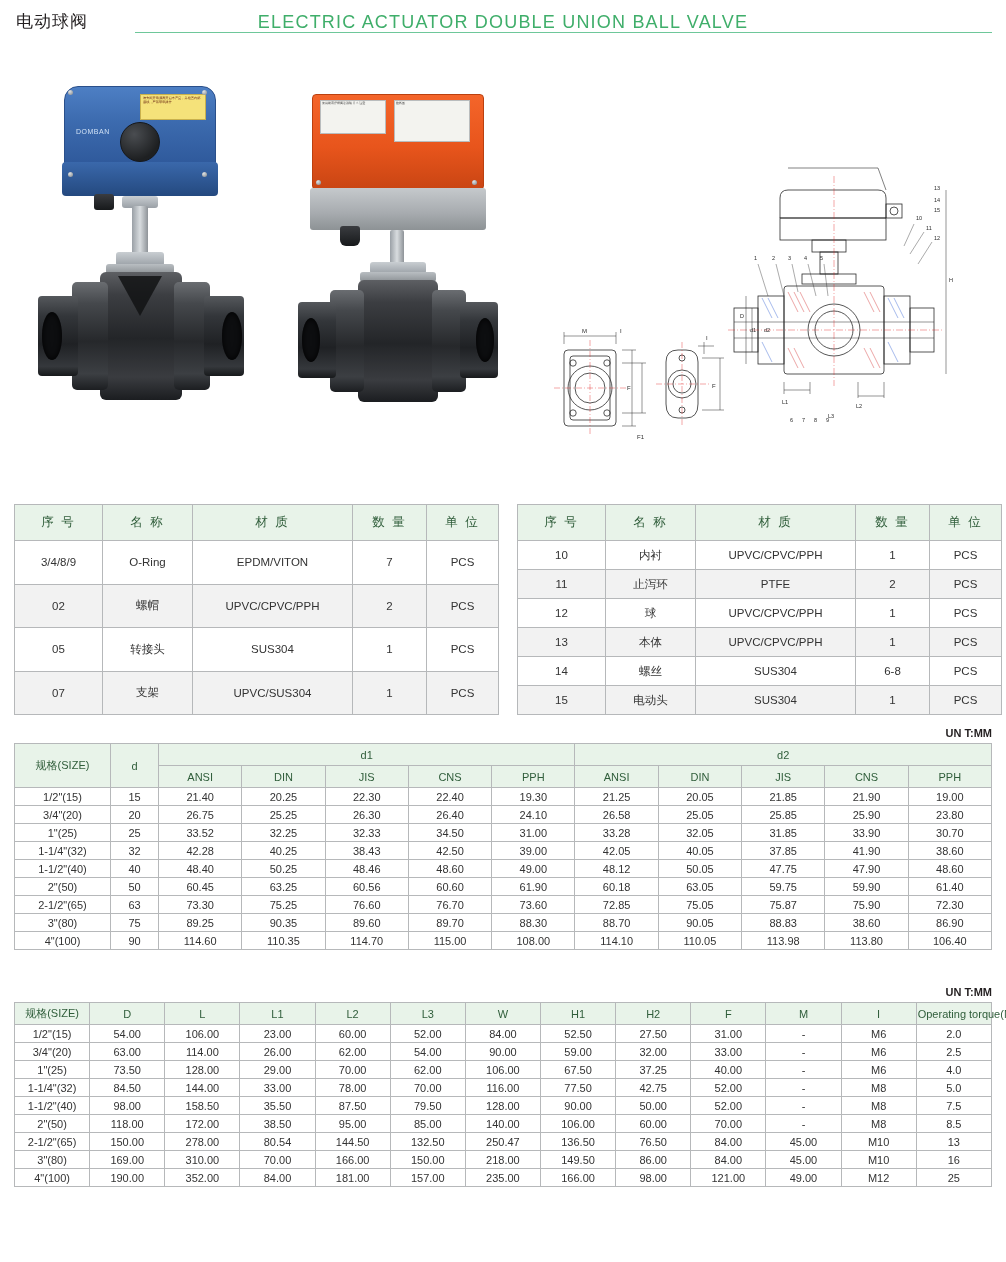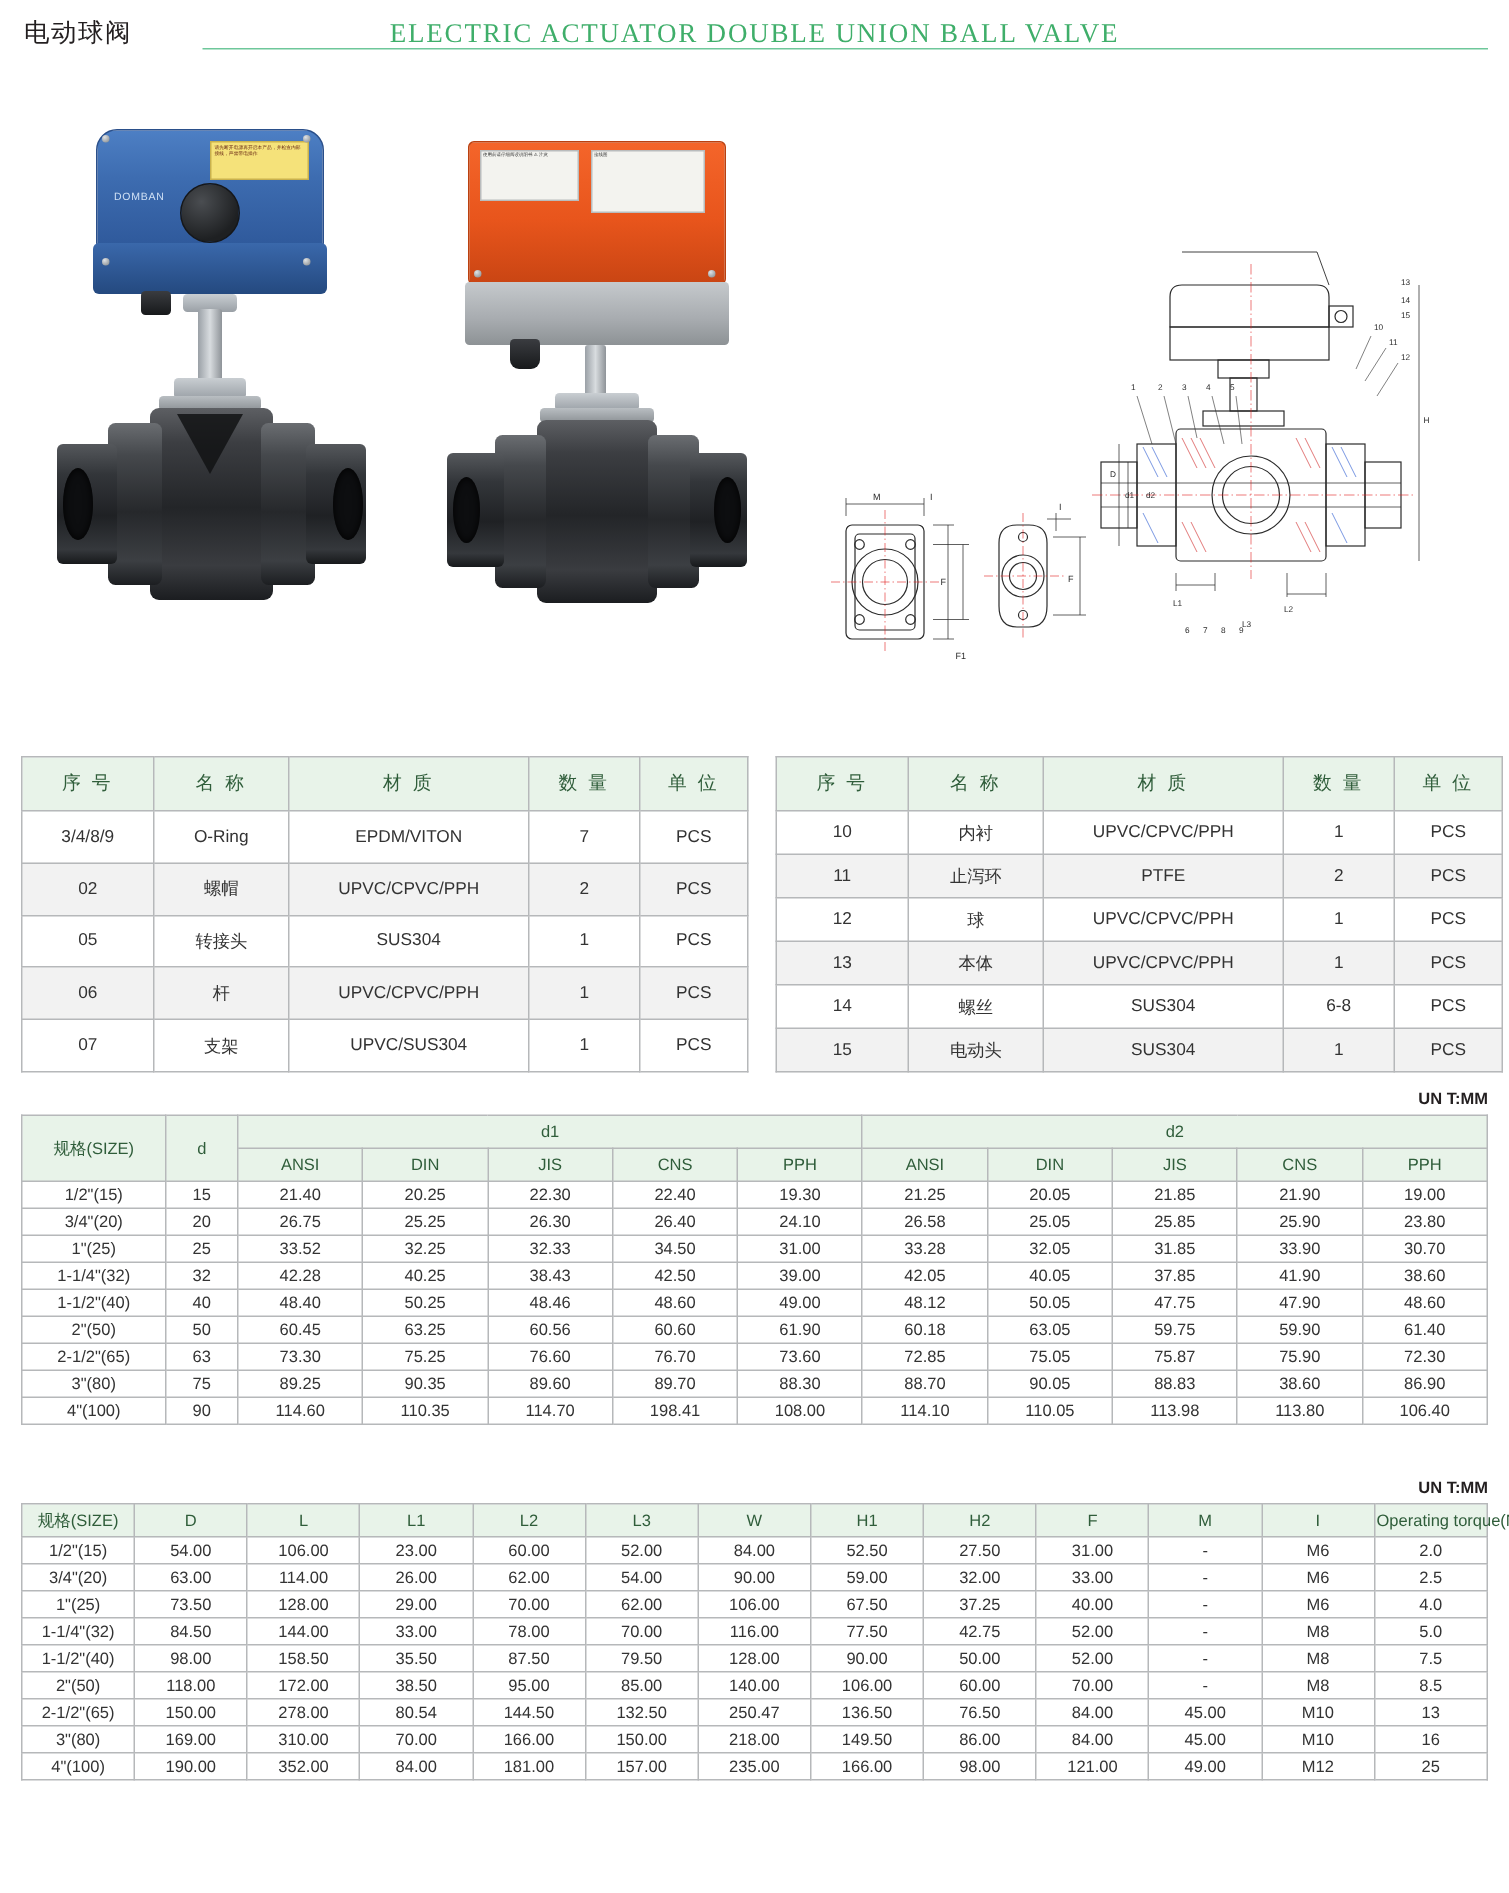--- a/index.html
+++ b/index.html
@@ -38,21 +38,21 @@
   }
   .header-en {
     position: absolute;
     left: 0;
     right: 0;
     top: 12px;
     text-align: center;
     font-size: 18px;
     letter-spacing: 1.2px;
     color: #3fae6a;
-    font-family: Liberation Serif, serif;
+    font-family: Liberation Sans, sans-serif;
   }
 
   
   .imageband {
     position: relative;
     height: 418px;
     margin: 0 14px;
   }
 
   
@@ -487,27 +487,20 @@
             <td>PCS</td>
           </tr>
           <tr>
             <td>05</td>
             <td>转接头</td>
             <td>SUS304</td>
             <td>1</td>
             <td>PCS</td>
           </tr>
           <tr>
-            <td>06</td>
-            <td>杆</td>
-            <td>UPVC/CPVC/PPH</td>
-            <td>1</td>
-            <td>PCS</td>
-          </tr>
-          <tr>
             <td>07</td>
             <td>支架</td>
             <td>UPVC/SUS304</td>
             <td>1</td>
             <td>PCS</td>
           </tr>
         </tbody>
     </table>
 
     <table class="parts" id="parts-right">
@@ -709,21 +702,21 @@
           <td>88.83</td>
           <td>38.60</td>
           <td>86.90</td>
         </tr>
         <tr>
           <td>4"(100)</td>
           <td>90</td>
           <td>114.60</td>
           <td>110.35</td>
           <td>114.70</td>
-          <td>198.41</td>
+          <td>115.00</td>
           <td>108.00</td>
           <td>114.10</td>
           <td>110.05</td>
           <td>113.98</td>
           <td>113.80</td>
           <td>106.40</td>
         </tr>
       </tbody>
   </table>
 

